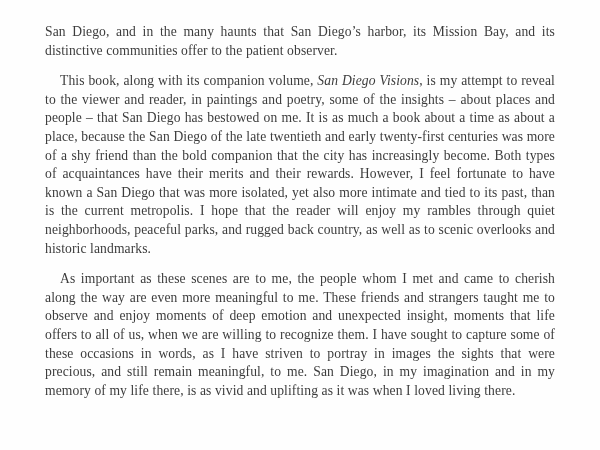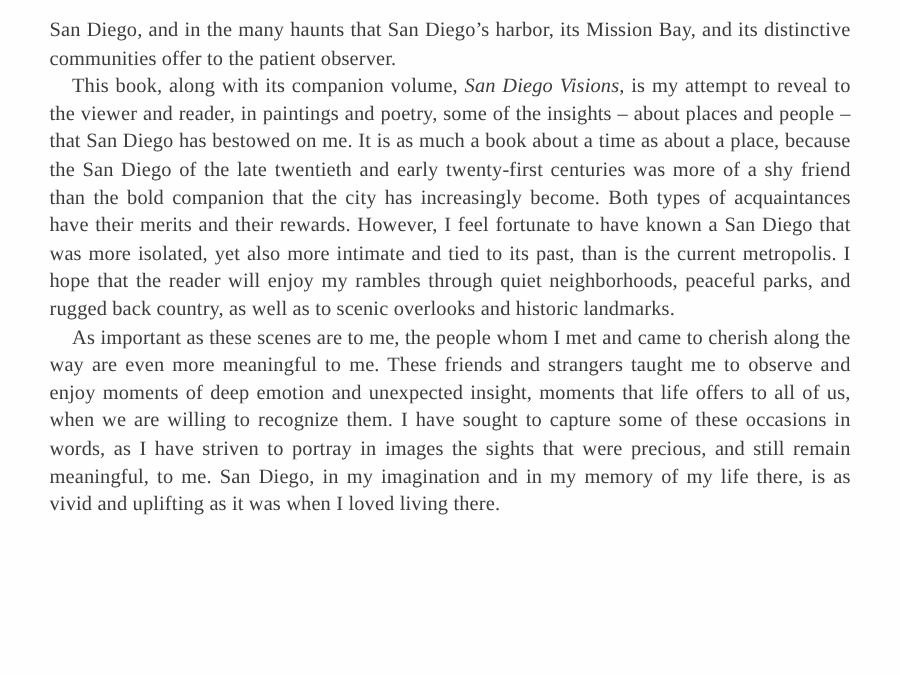--- a/index.html
+++ b/index.html
@@ -21,21 +21,21 @@
     top: 11px;
     width: 534px;
     font-family: "Liberation Serif", "DejaVu Serif", serif;
     font-size: 13.6px;
     line-height: 18.6px;
     color: #3c3c3c;
     text-align: justify;
     letter-spacing: 0.1px;
   }
   .para {
-    margin: 0;
+    margin: 12px;
     padding: 0;
     font-family: Liberation Serif, serif;
   }
   .para.indent {
     text-indent: 15px;
   }
   .italic {
     font-style: italic;
   }
 </style>

